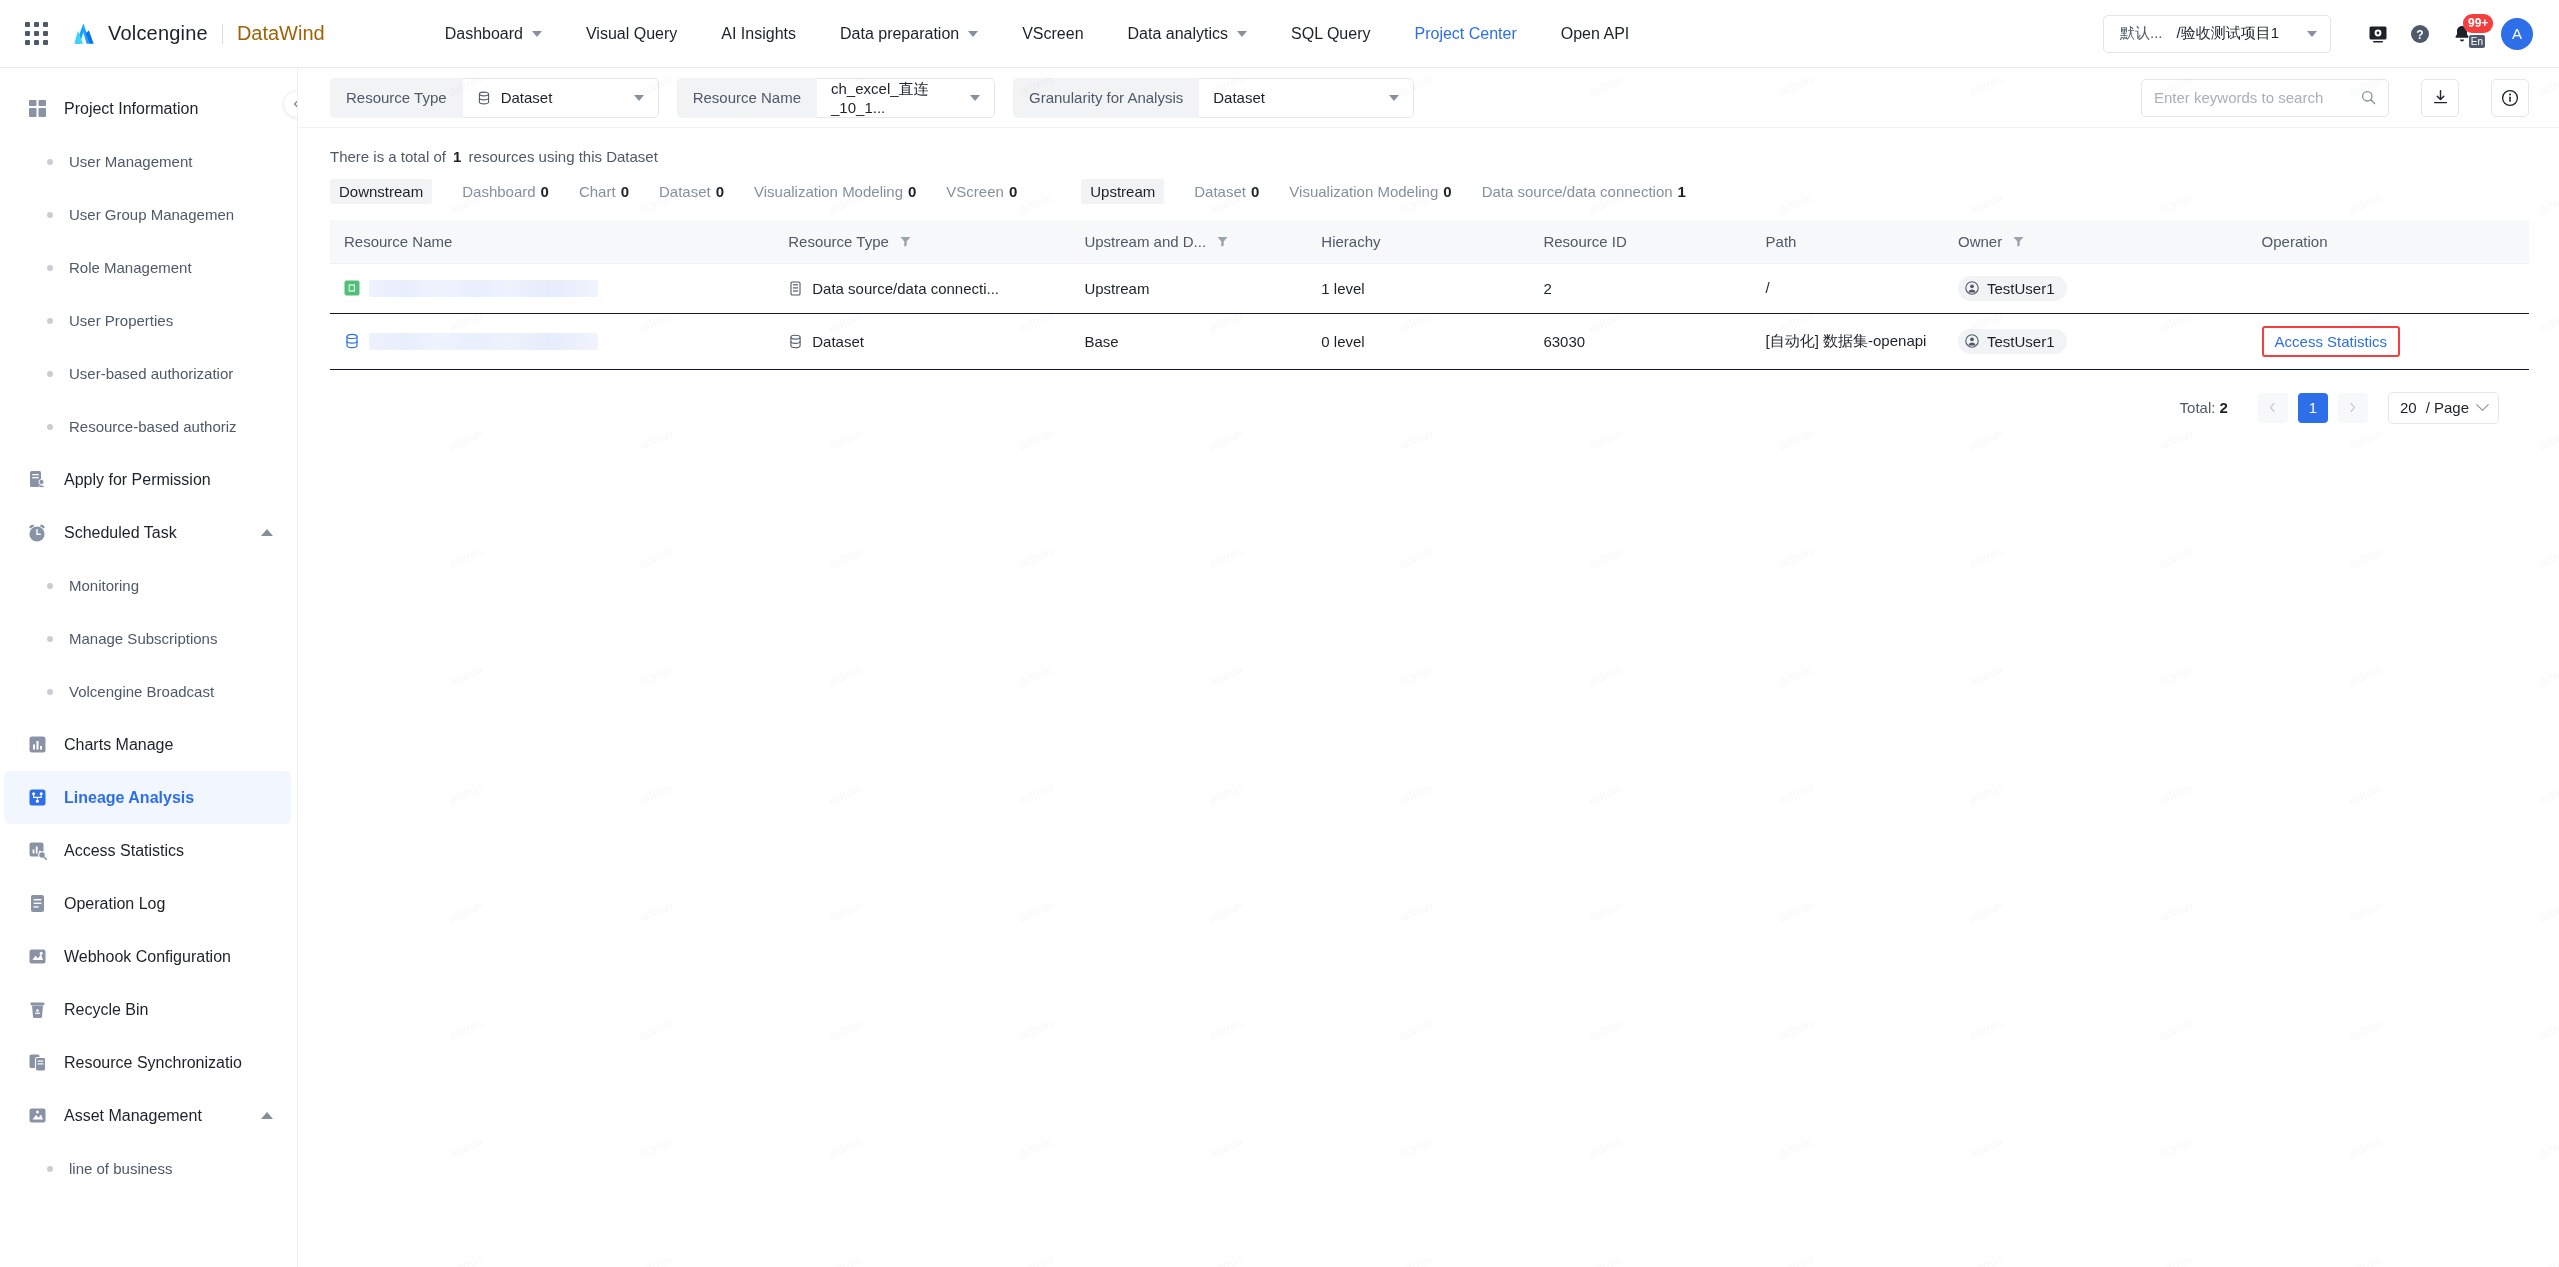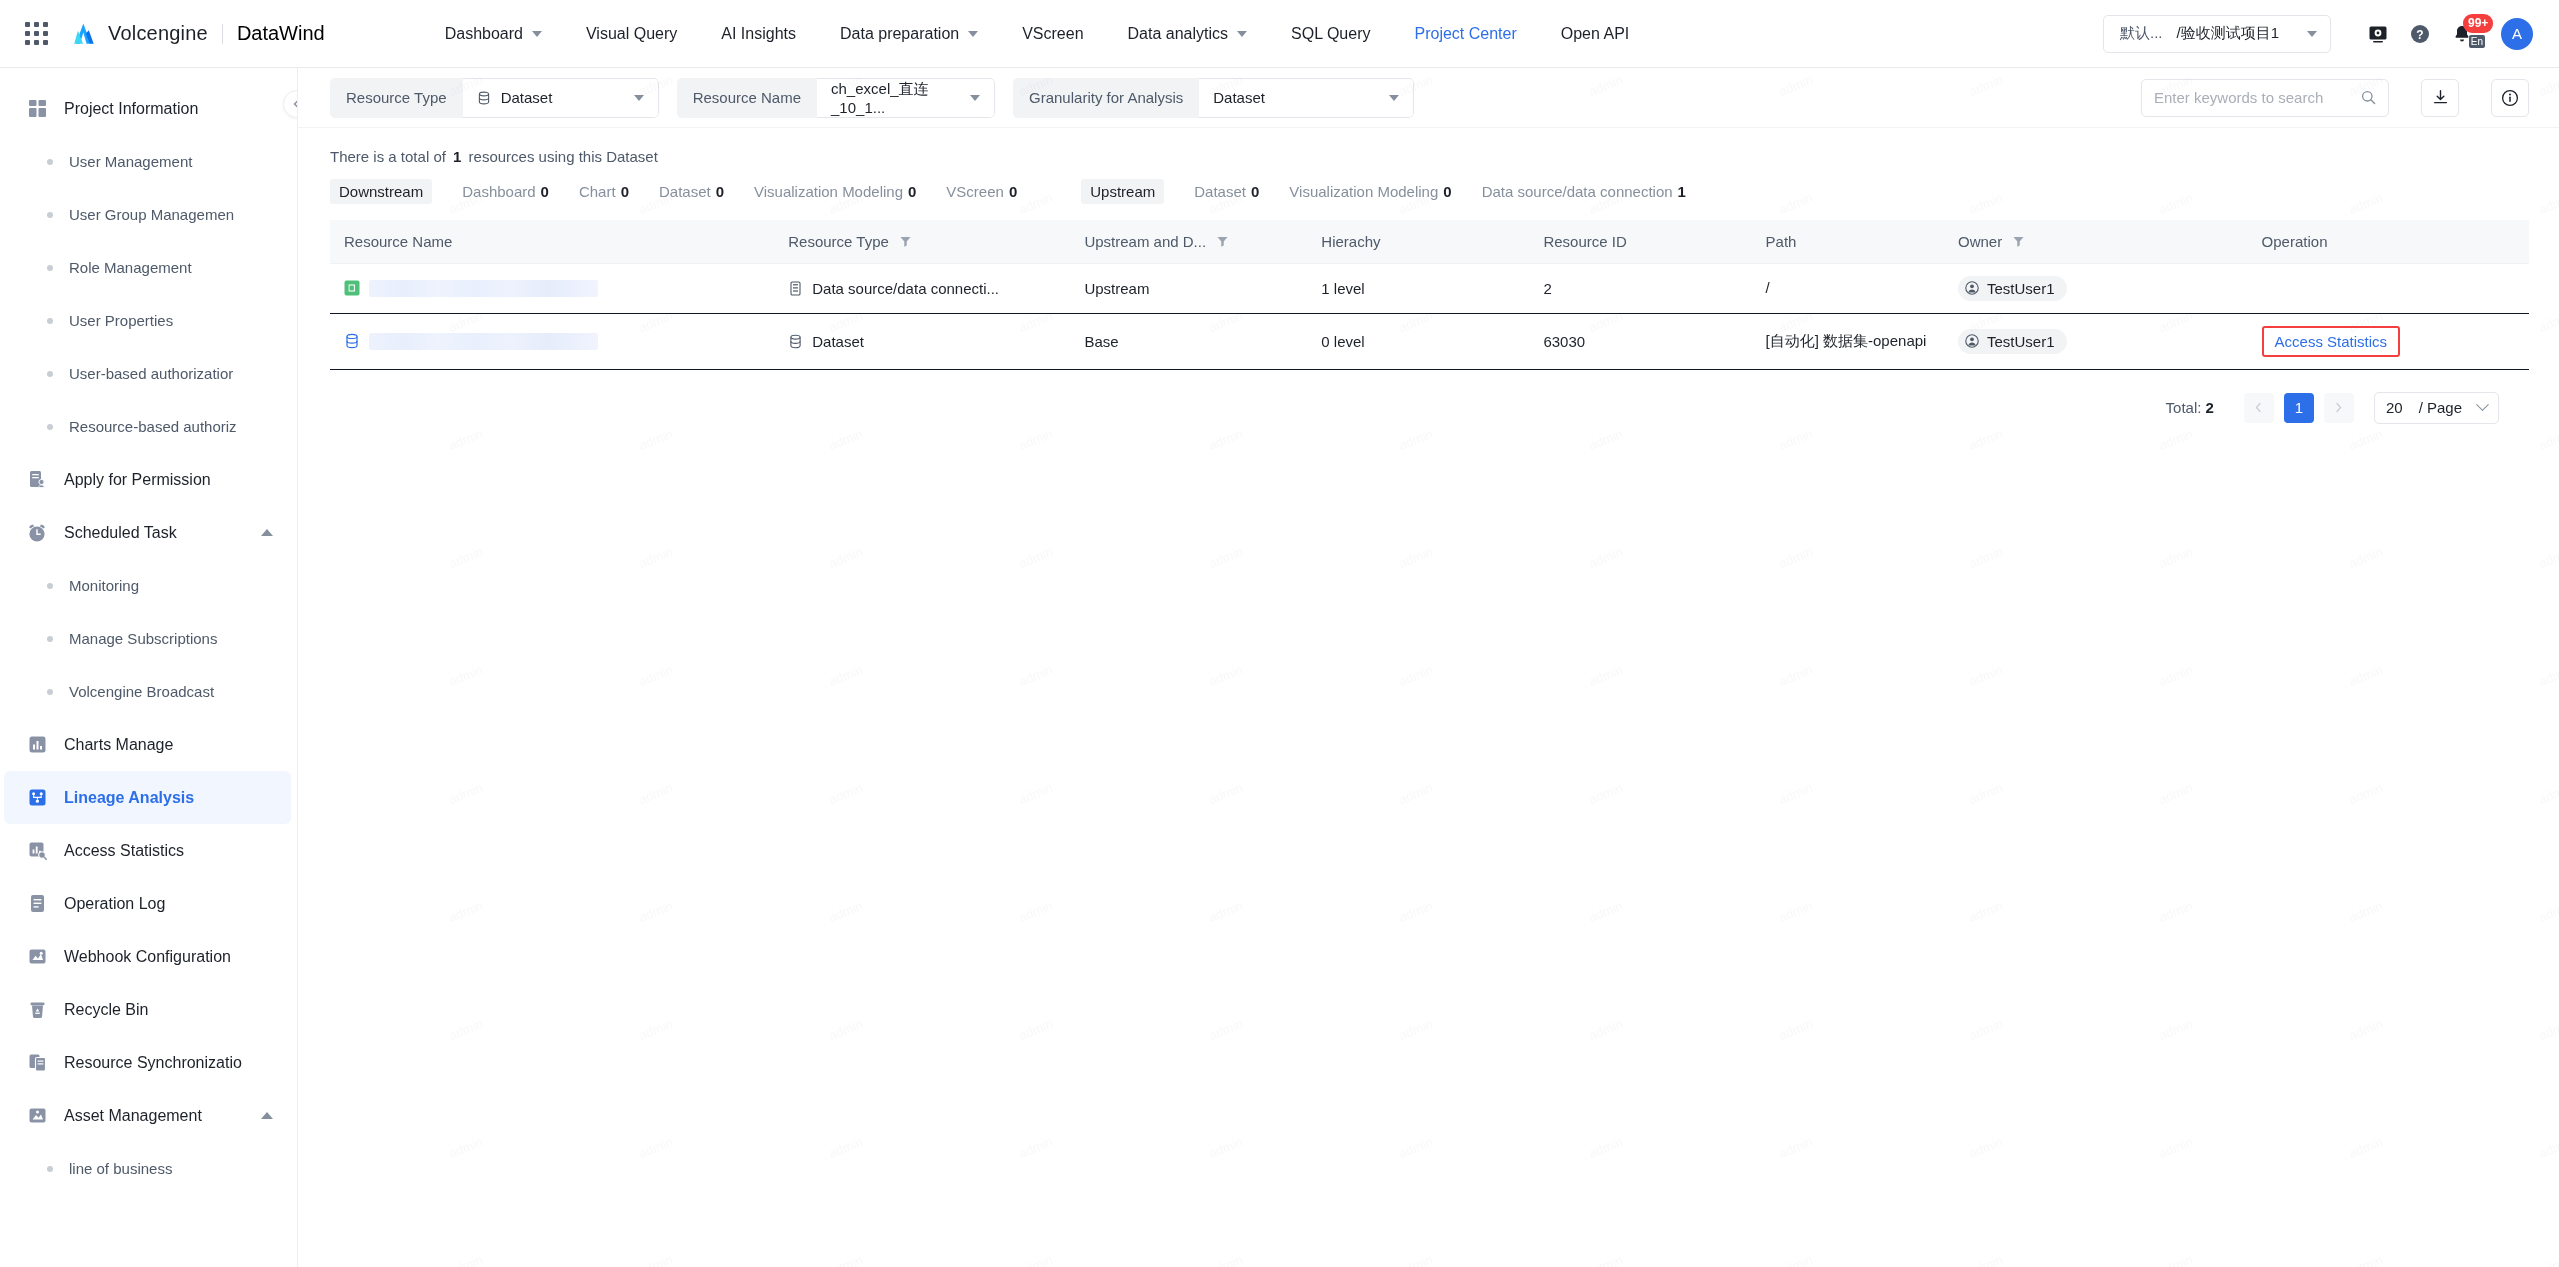--- a/index.html
+++ b/index.html
@@ -31,21 +31,21 @@
     justify-content: center;
     cursor: pointer;
     margin-right: 18px;
   }
   .grid-icon i { display:block; width:5px; height:5px; border-radius:1px; background:#4e5969; }
 
   .brand { display: flex; align-items: center; gap: 11px; }
   .brand-logo { width: 27px; height: 24px; }
   .brand-name { font-size: 20px; color: #1d2129; letter-spacing: .2px; }
   .brand-sep { width:1px; height:20px; background:#d9dde3; margin:0 3px; }
-  .brand-sub { font-size: 20px; color: #000000; }
+  .brand-sub { font-size: 20px; color: #a16207; }
 
   .navlinks { display:flex; align-items:center; margin-left: 98px; gap: 0; }
   .navlink {
     font-size: 16px;
     color: #1d2129;
     padding: 0 22px;
     height: 68px;
     display: flex; align-items: center; gap: 9px;
     cursor: pointer;
     white-space: nowrap;
@@ -289,21 +289,21 @@
     display:flex; align-items:center; justify-content:center;
     cursor:pointer; font-size:14px;
   }
   .pg-num {
     width:30px; height:30px; border-radius:4px;
     background:#2d6fe8; color:#fff;
     display:flex; align-items:center; justify-content:center;
     cursor:pointer; font-size:15px;
   }
   .pg-size {
-    display:flex; align-items:center; gap:16px;
+    display:flex; align-items:center; gap:9px;
     border:1px solid #e5e6eb; border-radius:5px;
     height:32px; padding:8px 11px; margin-left:10px;
     cursor:pointer; color:#1d2129;
   }
   .chev-sm {
     width:9px; height:9px;
     border-right:1.6px solid #86909c;
     border-bottom:1.6px solid #86909c;
     transform: rotate(45deg) translate(-2px,-2px);
   }

